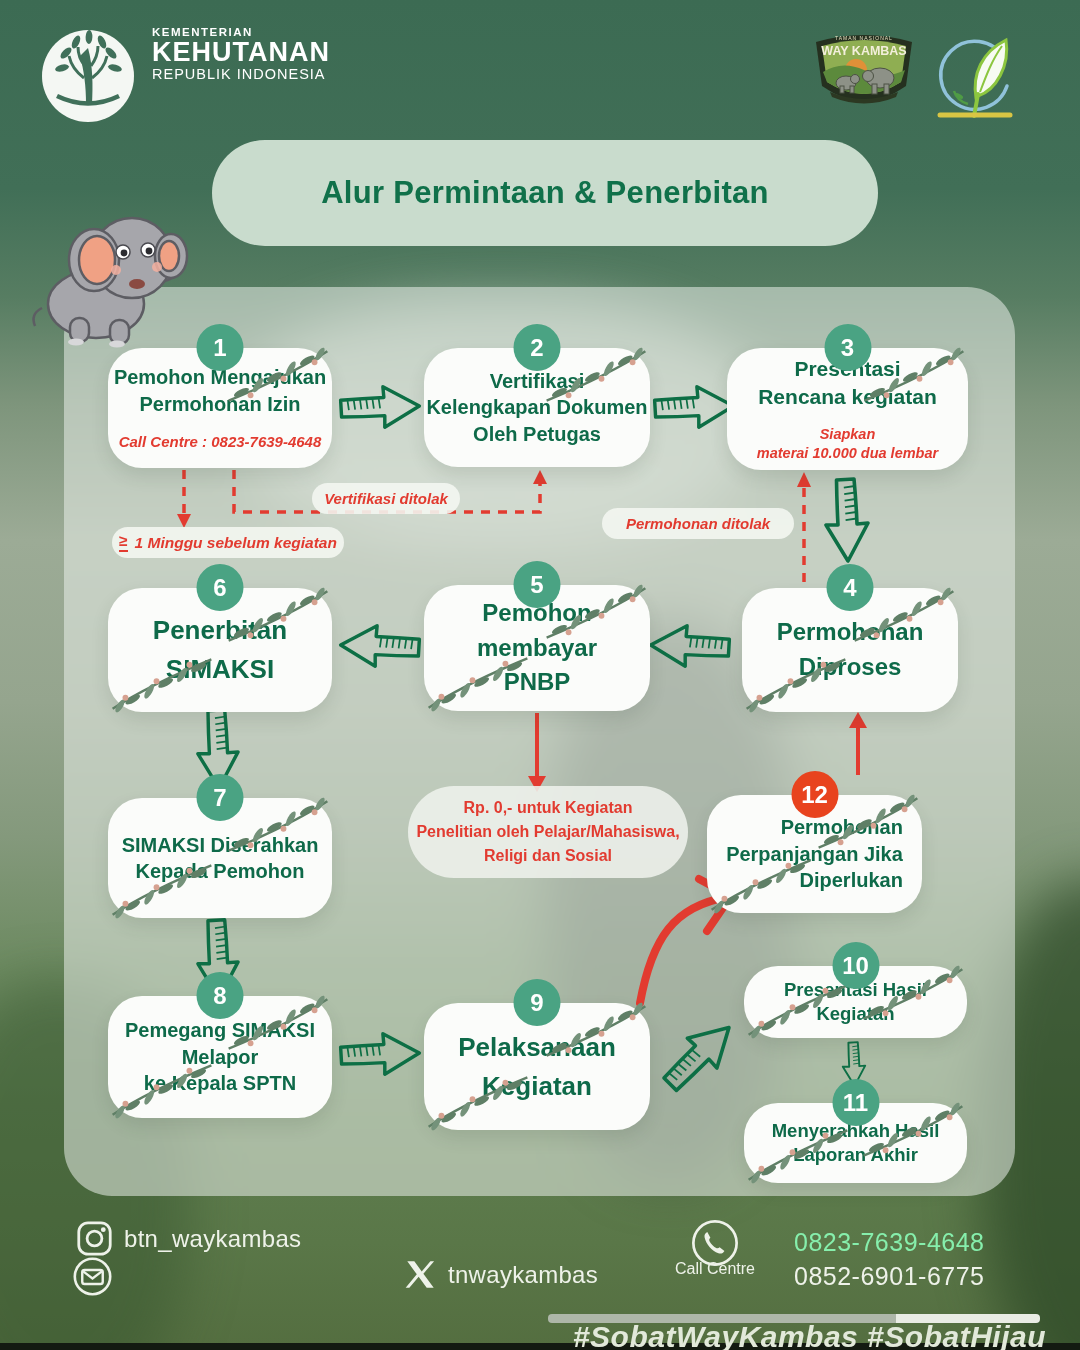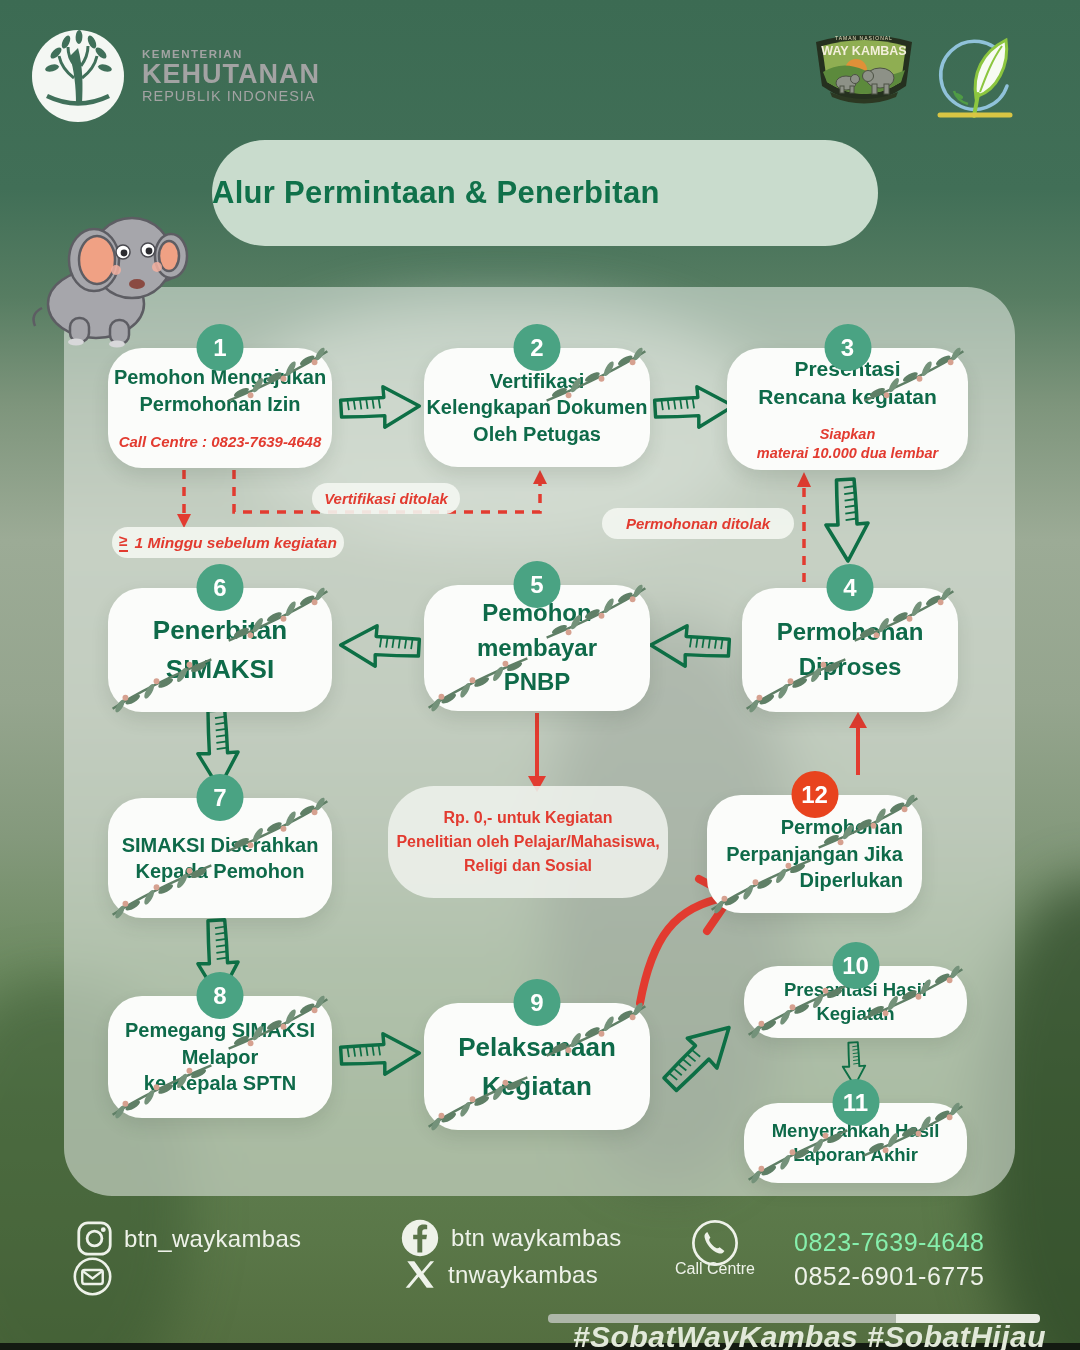--- a/index.html
+++ b/index.html
@@ -13,28 +13,28 @@
   .blob{position:absolute;filter:blur(26px);border-radius:45%;}
   .blob.sky{left:240px;top:300px;width:520px;height:240px;background:rgba(226,233,223,.45);}
   .blob.trees{left:545px;top:620px;width:250px;height:560px;background:rgba(58,73,58,.5);}
   .blob.grassdark{left:980px;top:880px;width:240px;height:520px;background:rgba(40,68,36,.65);}
   .blob.leftdark{left:-70px;top:980px;width:260px;height:430px;background:rgba(52,82,44,.45);}
   .bottombar{position:absolute;left:0;bottom:0;width:100%;height:7px;background:#131a11;}
   
   .panel{position:absolute;left:64px;top:287px;width:951px;height:909px;border-radius:48px;
     background:rgba(234,239,233,.55);backdrop-filter:blur(2px);z-index:3;}
   
-  .ministry{position:absolute;left:28px;top:26px;display:flex;align-items:center;gap:14px;z-index:4;color:#a3a3a3;}
+  .ministry{position:absolute;left:38px;top:26px;display:flex;align-items:flex-start;gap:14px;z-index:4;color:#ffffff;}
   .m-l1{font-size:11.5px;font-weight:700;letter-spacing:1.5px;}
   .m-l2{font-size:27px;font-weight:800;letter-spacing:1px;line-height:1.05;}
   .m-l3{font-size:14.5px;font-weight:400;letter-spacing:1px;}
   .park-badge{position:absolute;left:808px;top:26px;z-index:4;}
   .leaf-logo{position:absolute;left:928px;top:32px;z-index:4;}
   .title-pill{position:absolute;left:212px;top:140px;width:666px;height:106px;background:#c9dccd;
-    border-radius:54px;display:flex;flex-direction:column;justify-content:center;z-index:4;}
+    border-radius:54px;display:flex;flex-direction:column;align-items:center;justify-content:center;z-index:4;}
   .title-line{color:#10714a;font-weight:800;font-size:31px;line-height:1.55;letter-spacing:.3px;}
   .mascot{position:absolute;left:26px;top:196px;z-index:6;}
   
   .card{position:absolute;background:#fbfcfa;border-radius:34px;z-index:6;
     box-shadow:0 8px 18px rgba(40,60,45,.12);
     display:flex;flex-direction:column;align-items:center;justify-content:center;text-align:center;}
   .card-text{white-space:pre-line;font-weight:700;color:#0e6a49;line-height:1.32;font-size:20px;}
   .card-note{white-space:pre-line;color:#e23b30;font-weight:700;font-style:italic;font-size:14.5px;line-height:1.3;margin-top:15px;}
   .card-text.lg{font-size:26px;line-height:1.5;}
   .card-text.md{font-size:24px;line-height:1.45;}
@@ -58,21 +58,21 @@
   .pc10{left:744px;top:966px;width:223px;height:72px;}
   .pc11{left:744px;top:1103px;width:223px;height:80px;}
   .pc12{left:707px;top:795px;width:215px;height:118px;text-align:right;}
   
   .flag{position:absolute;z-index:7;background:rgba(243,246,241,.9);border-radius:16px;color:#e23b30;
     font-weight:700;font-style:italic;display:flex;align-items:center;justify-content:center;gap:7px;}
   .flag.vd{left:312px;top:483px;width:148px;height:31px;font-size:15px;}
   .flag.pd{left:602px;top:508px;width:192px;height:31px;font-size:15px;}
   .flag.mg{left:112px;top:527px;width:232px;height:31px;font-size:15.5px;}
   .flag.mg .sym{border-bottom:2.5px solid #e23b30;line-height:1;padding-bottom:1px;font-style:normal;}
-  .rp0{position:absolute;left:388px;top:786px;width:280px;height:112px;z-index:6;
+  .rp0{position:absolute;left:408px;top:786px;width:280px;height:92px;z-index:6;
     background:rgba(238,241,236,.88);border-radius:46px;color:#e23b30;font-weight:700;font-size:16px;
     line-height:1.5;white-space:pre-line;display:flex;align-items:center;justify-content:center;text-align:center;}
   
   .connectors{position:absolute;left:0;top:0;z-index:5;pointer-events:none;}
   
   .foot-row{position:absolute;display:flex;align-items:center;gap:11px;color:#eef2e9;z-index:4;}
   .foot-row .txt{font-size:24px;letter-spacing:.3px;}
   .fr-ig{left:76px;top:1220px;}
   .fr-em{left:72px;top:1256px;}
   .fr-fb{left:400px;top:1218px;}
@@ -426,27 +426,20 @@
   </div>
 
   <div class="foot-row fr-em">
     <svg viewBox="0 0 44 44" width="41" height="41">
       <circle cx="22" cy="22" r="19" fill="none" stroke="#eef2e9" stroke-width="2.8"></circle>
       <rect x="11" y="15" width="22" height="15" rx="2.5" fill="none" stroke="#eef2e9" stroke-width="2.6"></rect>
       <path d="M12,16.5 L22,24 L32,16.5" fill="none" stroke="#eef2e9" stroke-width="2.6"></path>
     </svg>
   </div>
 
-  <div class="foot-row fr-fb">
-    <svg viewBox="0 0 44 44" width="40" height="40">
-      <circle cx="22" cy="22" r="20" fill="#eef2e9"></circle>
-      <path d="M24.5,38 V23.5 h4.4 l0.8,-5.2 h-5.2 v-3.3 c0,-1.7 0.9,-2.7 2.8,-2.7 h2.6 V7.6 C28.7,7.4 27,7.2 25.6,7.2 c-4.1,0 -6.5,2.4 -6.5,6.8 v4.3 h-4.6 v5.2 h4.6 V38 Z" fill="#5a7449"></path>
-    </svg>
-    <span class="txt">btn waykambas</span>
-  </div>
 
   <div class="foot-row fr-x">
     <svg viewBox="0 0 40 40" width="33" height="33">
       <path d="M4,4 h8.5 l9,12.5 L32,4 h4.5 L23.5,19 36,36 h-8.5 L17.8,22.7 6.5,36 H2 L15.5,19.8 Z" fill="#eef2e9"></path>
     </svg>
     <span class="txt">tnwaykambas</span>
   </div>
 
   <svg class="call-icon" viewBox="0 0 52 52" width="50" height="50">
     <circle cx="26" cy="26" r="22.5" fill="none" stroke="#eef2e9" stroke-width="2.8"></circle>

